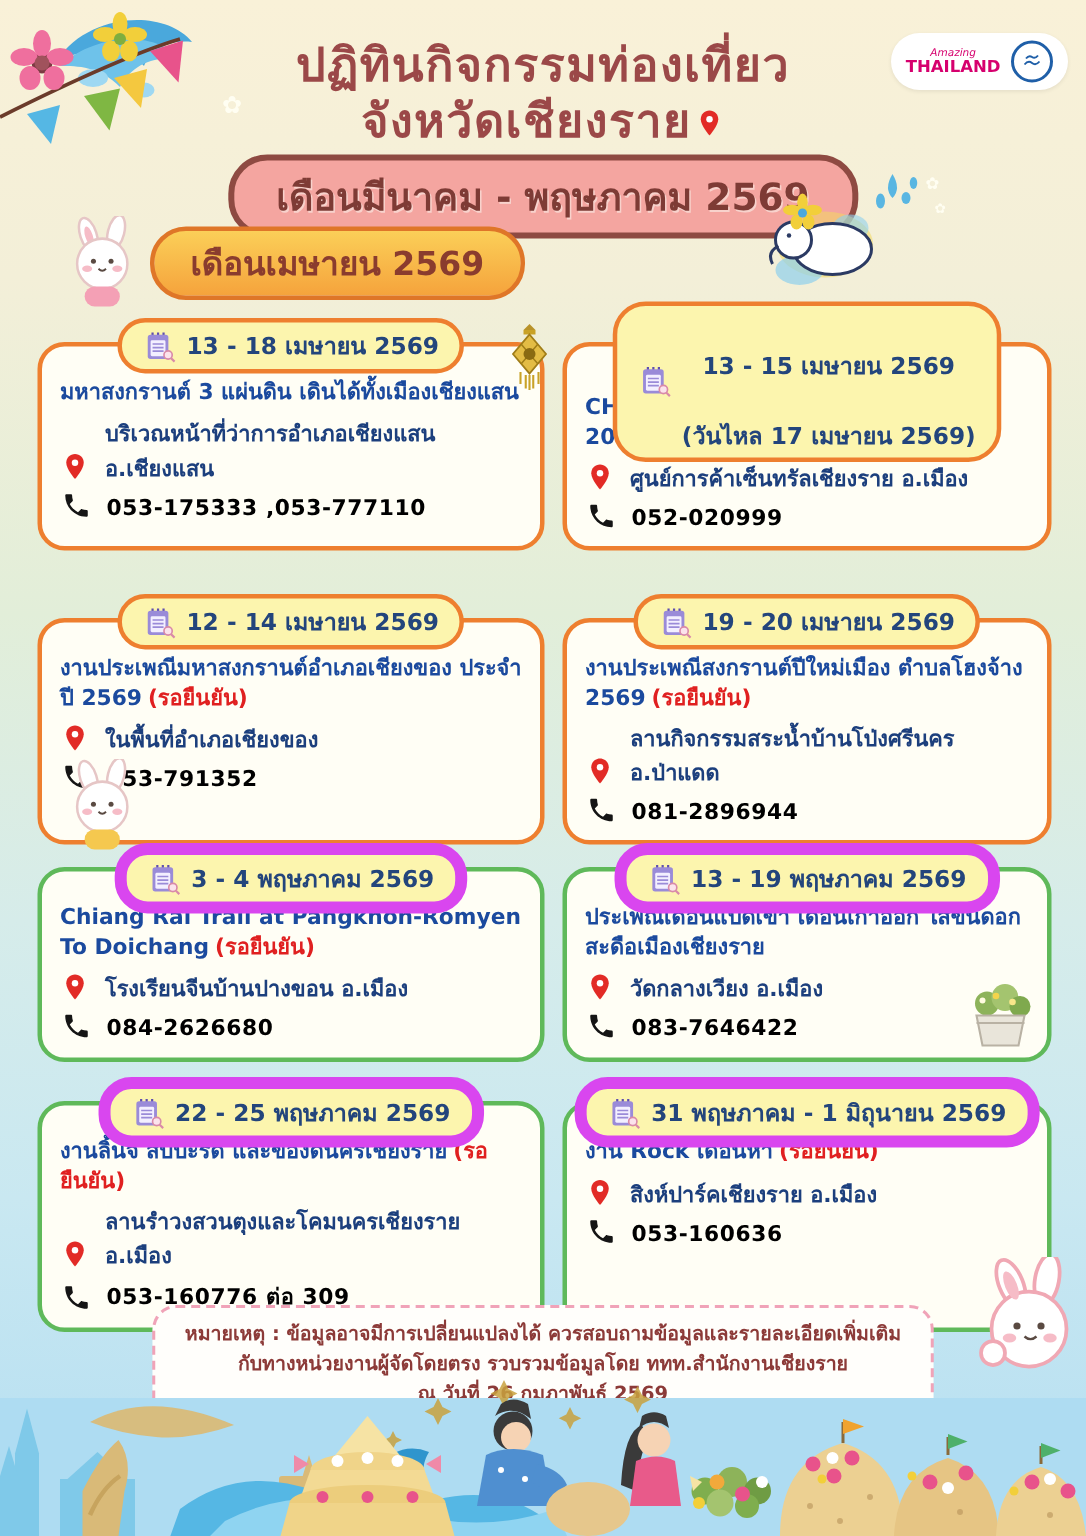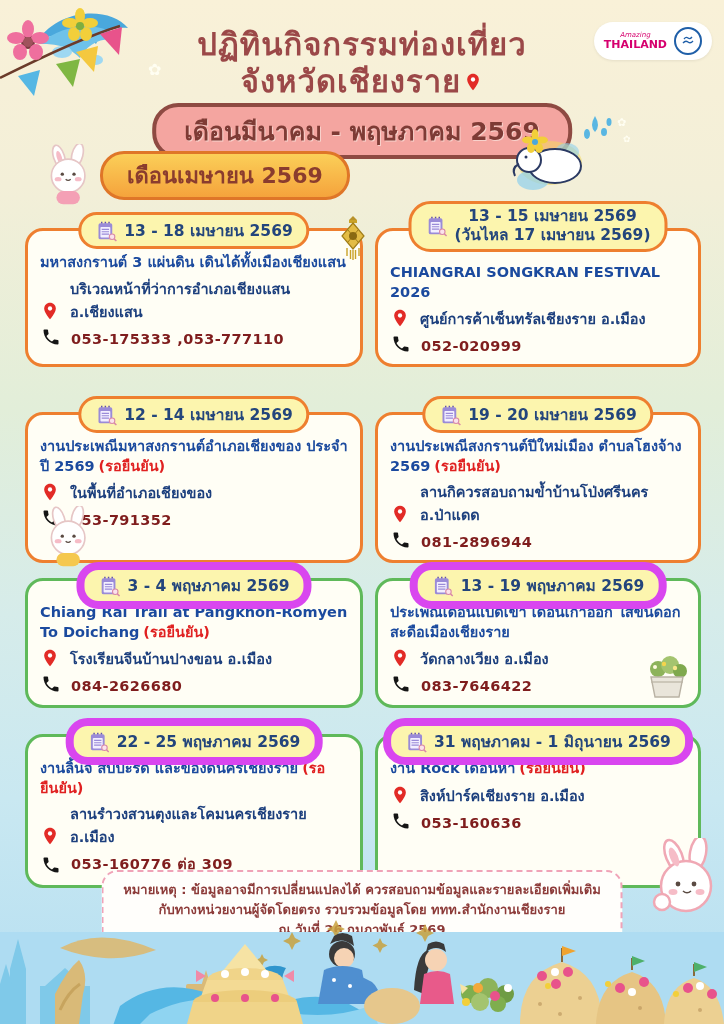--- a/index.html
+++ b/index.html
@@ -36,27 +36,27 @@
   .may-grid{top:578px;row-gap:26px;}
   .card{position:relative;background:#fffef5;border-radius:18px;padding:18px 10px 10px 12px;min-height:88px;}
   .card.april{border:3px solid #ee7f2f;}
   .card.may{border:3px solid #5fb95a;min-height:96px;}
   .date-pill{position:absolute;top:-19px;left:50%;transform:translateX(-50%);
     background:#fcf5ae;border-radius:22px;padding:3px 14px;display:flex;align-items:center;gap:7px;
     color:#23457c;font-weight:bold;font-size:15.5px;white-space:nowrap;}
   .card.april .date-pill{border:3px solid #ee7f2f;}
   .card.may .date-pill{border:8px solid #d946ef;}
   .date-pill.two-line{top:-30px;text-align:center;}
-  .date-pill .date-text span{display:block;line-height:1.25;}
+  .date-pill .date-text span{display:block;line-height:1.25;margin-top:28px;}
   .card-title{color:#1b4a9e;font-weight:bold;font-size:14.5px;line-height:1.35;margin-top:4px;}
   .status{color:#e02020;margin-left:4px;}
   .info-row{display:flex;align-items:flex-end;gap:10px;margin-top:4px;}
   .info-row .txt{font-weight:bold;font-size:14.5px;}
   .loc-txt{color:#1c3f7d;}
-  .tel-txt{color:#7f1d1d;letter-spacing:.4px;}
+  .tel-txt{color:#000000;letter-spacing:.4px;}
   .pin{width:20px;height:24px;flex:0 0 20px;}
   .tel{width:20px;height:20px;flex:0 0 20px;margin-left:1px;}
   .cal{width:22px;height:22px;}
   .card-deco{position:absolute;}
 
   
   .footer-note{position:absolute;top:870px;left:50%;transform:translateX(-50%);width:505px;
     background:#fffefb;border:2px dashed #f0a3b8;border-radius:16px;padding:8px 6px;
     text-align:center;color:#8c3a38;font-weight:bold;font-size:13px;line-height:1.55;}
 
@@ -296,21 +296,21 @@
         <svg class="cal">
             <use href="#i-cal"></use>
           </svg>
         <span>19 - 20 เมษายน 2569</span>
       </div>
       <div class="card-title"><span>งานประเพณีสงกรานต์ปีใหม่เมือง ตำบลโฮงจ้าง 2569</span><span class="status">(รอยืนยัน)</span></div>
       <div class="info-row">
           <svg class="pin">
             <use href="#i-pin"></use>
           </svg>
-          <span class="txt loc-txt">ลานกิควรสอบถามข้ำบ้านโป่งศรีนคร อ.ป่าแดด</span>
+          <span class="txt loc-txt">ลานกิจกรรมสระน้ำบ้านโป่งศรีนคร อ.ป่าแดด</span>
         </div>
       <div class="info-row">
           <svg class="tel">
             <use href="#i-phone"></use>
           </svg>
           <span class="txt tel-txt">081-2896944</span>
         </div>
     </div>
   </div>
 

